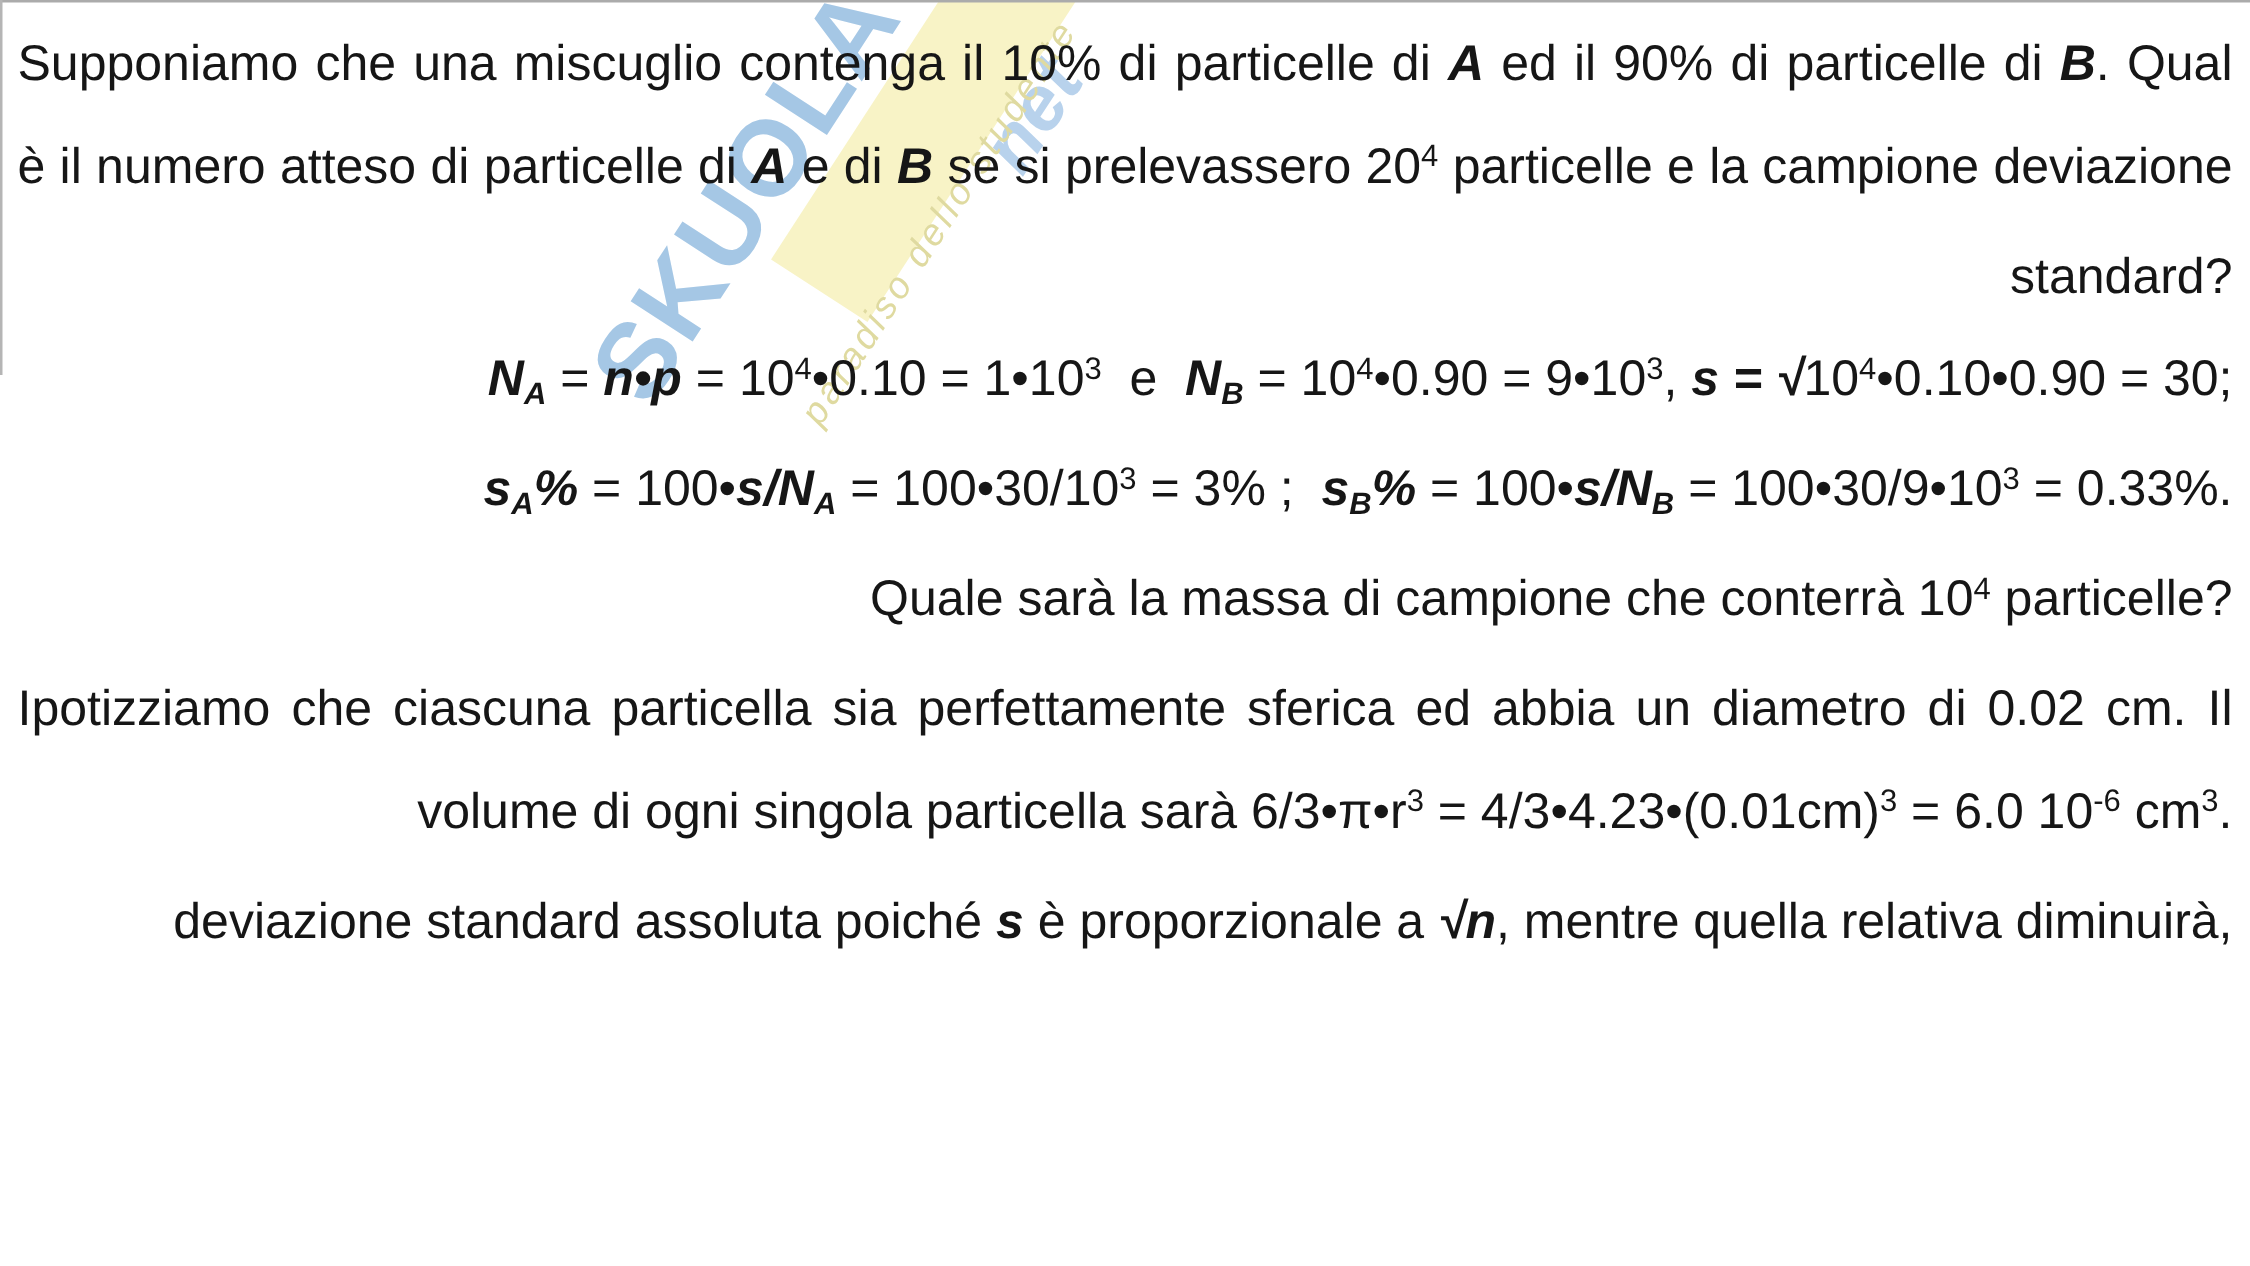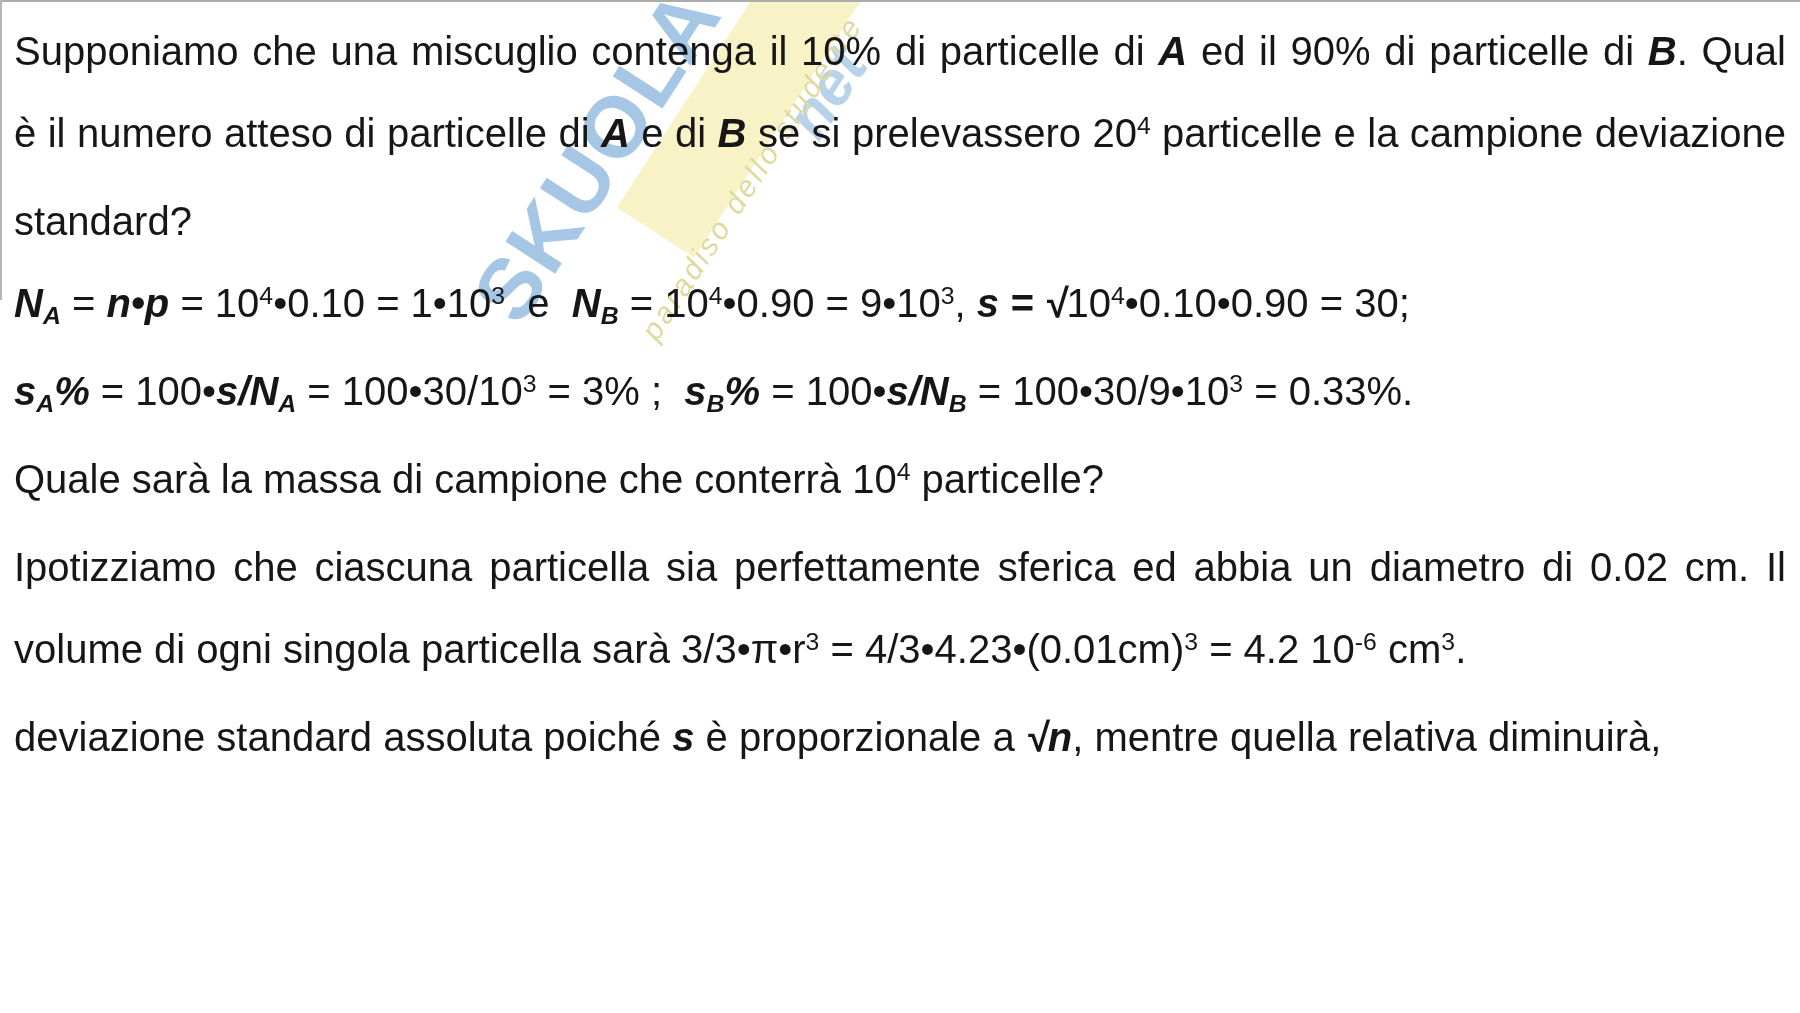--- a/index.html
+++ b/index.html
@@ -55,21 +55,21 @@
   }
   
   .doc {
     position: relative; z-index: 1;
     padding: 10px 14px 0 14px;
     font-size: 40px;
     line-height: 82px;
     color: #161616;
   }
   .line { min-height: 82px; }
-  .line.left { text-align: left; white-space: nowrap; }
+  .line.left { text-align: right; white-space: nowrap; }
   .line.justify { text-align: justify; text-align-last: justify; }
   .bi { font-weight: bold; font-style: italic; }
   .sup { font-size: 0.62em; position: relative; top: -0.52em; }
   .sub { font-size: 0.62em; position: relative; top: 0.28em; }
 </style>
 </head>
 <body>
 
 <div class="page">
 
@@ -84,17 +84,17 @@
   </div>
 
   <div class="doc" style="color: rgb(22, 22, 22);">
       <div class="line justify"><span>Supponiamo che una miscuglio contenga il 10% di particelle di </span><span class="bi">A</span><span> ed il 90% di particelle di </span><span class="bi">B</span><span>. Qual</span></div>
       <div class="line justify"><span>è il numero atteso di particelle di </span><span class="bi">A</span><span> e di </span><span class="bi">B</span><span> se si prelevassero 20</span><span class="sup">4</span><span> particelle e la campione deviazione</span></div>
       <div class="line left"><span>standard?</span></div>
       <div class="line left"><span class="bi">N</span><span class="bi sub">A</span><span> = </span><span class="bi">n•p</span><span> = 10</span><span class="sup">4</span><span>•0.10 = 1•10</span><span class="sup">3</span><span>&nbsp; e &nbsp;</span><span class="bi">N</span><span class="bi sub">B</span><span> = 10</span><span class="sup">4</span><span>•0.90 = 9•10</span><span class="sup">3</span><span>, </span><span class="bi">s = √</span><span>10</span><span class="sup">4</span><span>•0.10•0.90 = 30;</span></div>
       <div class="line left"><span class="bi">s</span><span class="bi sub">A</span><span class="bi">%</span><span> = 100•</span><span class="bi">s/N</span><span class="bi sub">A</span><span> = 100•30/10</span><span class="sup">3</span><span> = 3% ; &nbsp;</span><span class="bi">s</span><span class="bi sub">B</span><span class="bi">%</span><span> = 100•</span><span class="bi">s/N</span><span class="bi sub">B</span><span> = 100•30/9•10</span><span class="sup">3</span><span> = 0.33%.</span></div>
       <div class="line left"><span>Quale sarà la massa di campione che conterrà 10</span><span class="sup">4</span><span> particelle?</span></div>
       <div class="line justify"><span>Ipotizziamo che ciascuna particella sia perfettamente sferica ed abbia un diametro di 0.02 cm. Il</span></div>
-      <div class="line left"><span>volume di ogni singola particella sarà 3/3•π•r</span><span class="sup">3</span><span> = 4/3•4.23•(0.01cm)</span><span class="sup">3</span><span> = 4.2 10</span><span class="sup">-6</span><span> cm</span><span class="sup">3</span><span>.</span></div>
+      <div class="line left"><span>volume di ogni singola particella sarà 6/3•π•r</span><span class="sup">3</span><span> = 4/3•4.23•(0.01cm)</span><span class="sup">3</span><span> = 6.0 10</span><span class="sup">-6</span><span> cm</span><span class="sup">3</span><span>.</span></div>
       <div class="line left"><span>deviazione standard assoluta poiché </span><span class="bi">s</span><span> è proporzionale a </span><span class="bi">√n</span><span>, mentre quella relativa diminuirà,</span></div>
     </div>
 
 </div>
 
 </body></html>

